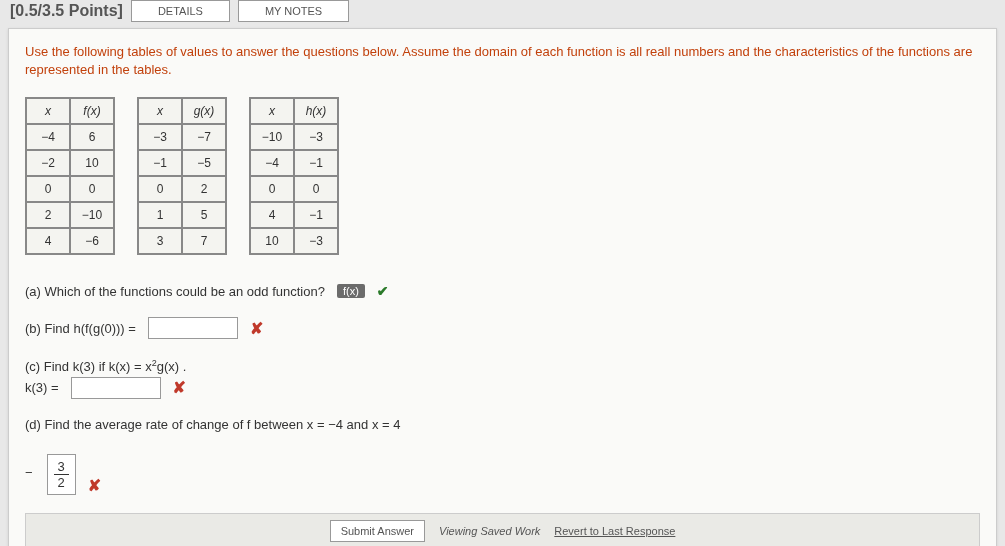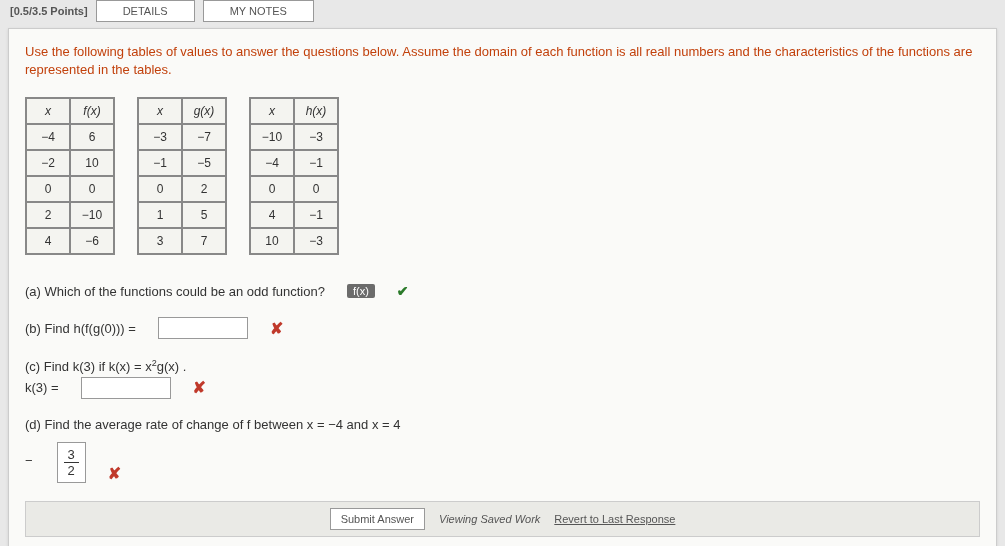--- a/index.html
+++ b/index.html
@@ -1,26 +1,26 @@
 <!DOCTYPE html>
 <html><head>
 <meta charset="utf-8">
 <style>
 * { box-sizing: border-box; margin: 0; padding: 0; }
 body { font-family: Arial, sans-serif; font-size: 13px; background: #e8e8e8; color: #333; }
 .top-bar { display: flex; gap: 8px; padding: 0 10px 6px; align-items: center; }
-.points { font-weight: bold; color: #555; font-size: 11px; }
+.points { font-weight: bold; color: #555; font-size: 16px; }
 .top-btn { border: 1px solid #999; background: #fff; padding: 4px 26px; font-size: 11px; color: #555; cursor: pointer; }
 .main-box { background: #fafaf8; border: 1px solid #ccc; margin: 0 8px 8px; padding: 14px 16px; box-shadow: 0 1px 3px rgba(0,0,0,0.1); }
 .prompt-text { color: #c2410c; margin-bottom: 18px; line-height: 1.4; }
 .tables-row { display: flex; gap: 22px; margin-bottom: 28px; }
 table { border-collapse: collapse; }
 table td, table th { border: 2px solid #888; width: 44px; height: 26px; text-align: center; font-size: 12px; background: #f4f4f0; font-weight: normal; }
 table th { font-style: italic; }
-.q-row { margin-bottom: 18px; display: flex; align-items: center; gap: 22px; flex-wrap: wrap; }
+.q-row { margin-bottom: 18px; display: flex; align-items: center; gap: 12px; flex-wrap: wrap; }
 .q-text { color: #333; }
 .answer-badge { background: #6b6b6b; color: #fff; padding: 1px 6px; border-radius: 2px; font-size: 11px; }
 .check-icon { color: #2a7a2a; font-weight: bold; font-size: 14px; }
 .x-icon { color: #c0392b; font-weight: bold; font-size: 16px; }
 .answer-input { border: 1px solid #999; background: #fff; width: 90px; height: 22px; padding: 2px 4px; }
 .frac-box { display: inline-block; border: 1px solid #999; background: #fff; padding: 4px 6px; margin-top: 4px; text-align: center; }
 .frac-box .num { border-bottom: 1px solid #333; padding: 0 4px; }
 .frac-box .den { padding: 0 4px; }
 .neg-sign { display: inline-block; vertical-align: middle; margin-right: 2px; }
 .status-bar { background: #eaeae6; border: 1px solid #ccc; margin-top: 2px; padding: 6px 10px; display: flex; gap: 14px; font-size: 11px; color: #555; align-items: center; justify-content: center; }
@@ -143,21 +143,21 @@
     <span class="q-text">
       <span>(c) Find  k(3)  if  k(x) = x</span><sup>2</sup><span>g(x) .</span>
     </span>
   </div>
   <div class="q-row">
     <span class="q-text">k(3)  =</span>
     <input class="answer-input" type="text" style="">
     <span class="x-icon">✘</span>
   </div>
 
-  <div style="margin-bottom:6px;">
+  <div style="margin-bottom:18px;">
     <span class="q-text">(d) Find the average rate of change of f between  x = −4  and  x = 4</span>
   </div>
   <div class="q-row">
     <span class="neg-sign">−</span>
     <span class="frac-box">
       <div class="num">3</div>
       <div class="den">2</div>
     </span>
     <span class="x-icon" style="align-self:flex-end;">✘</span>
   </div>

